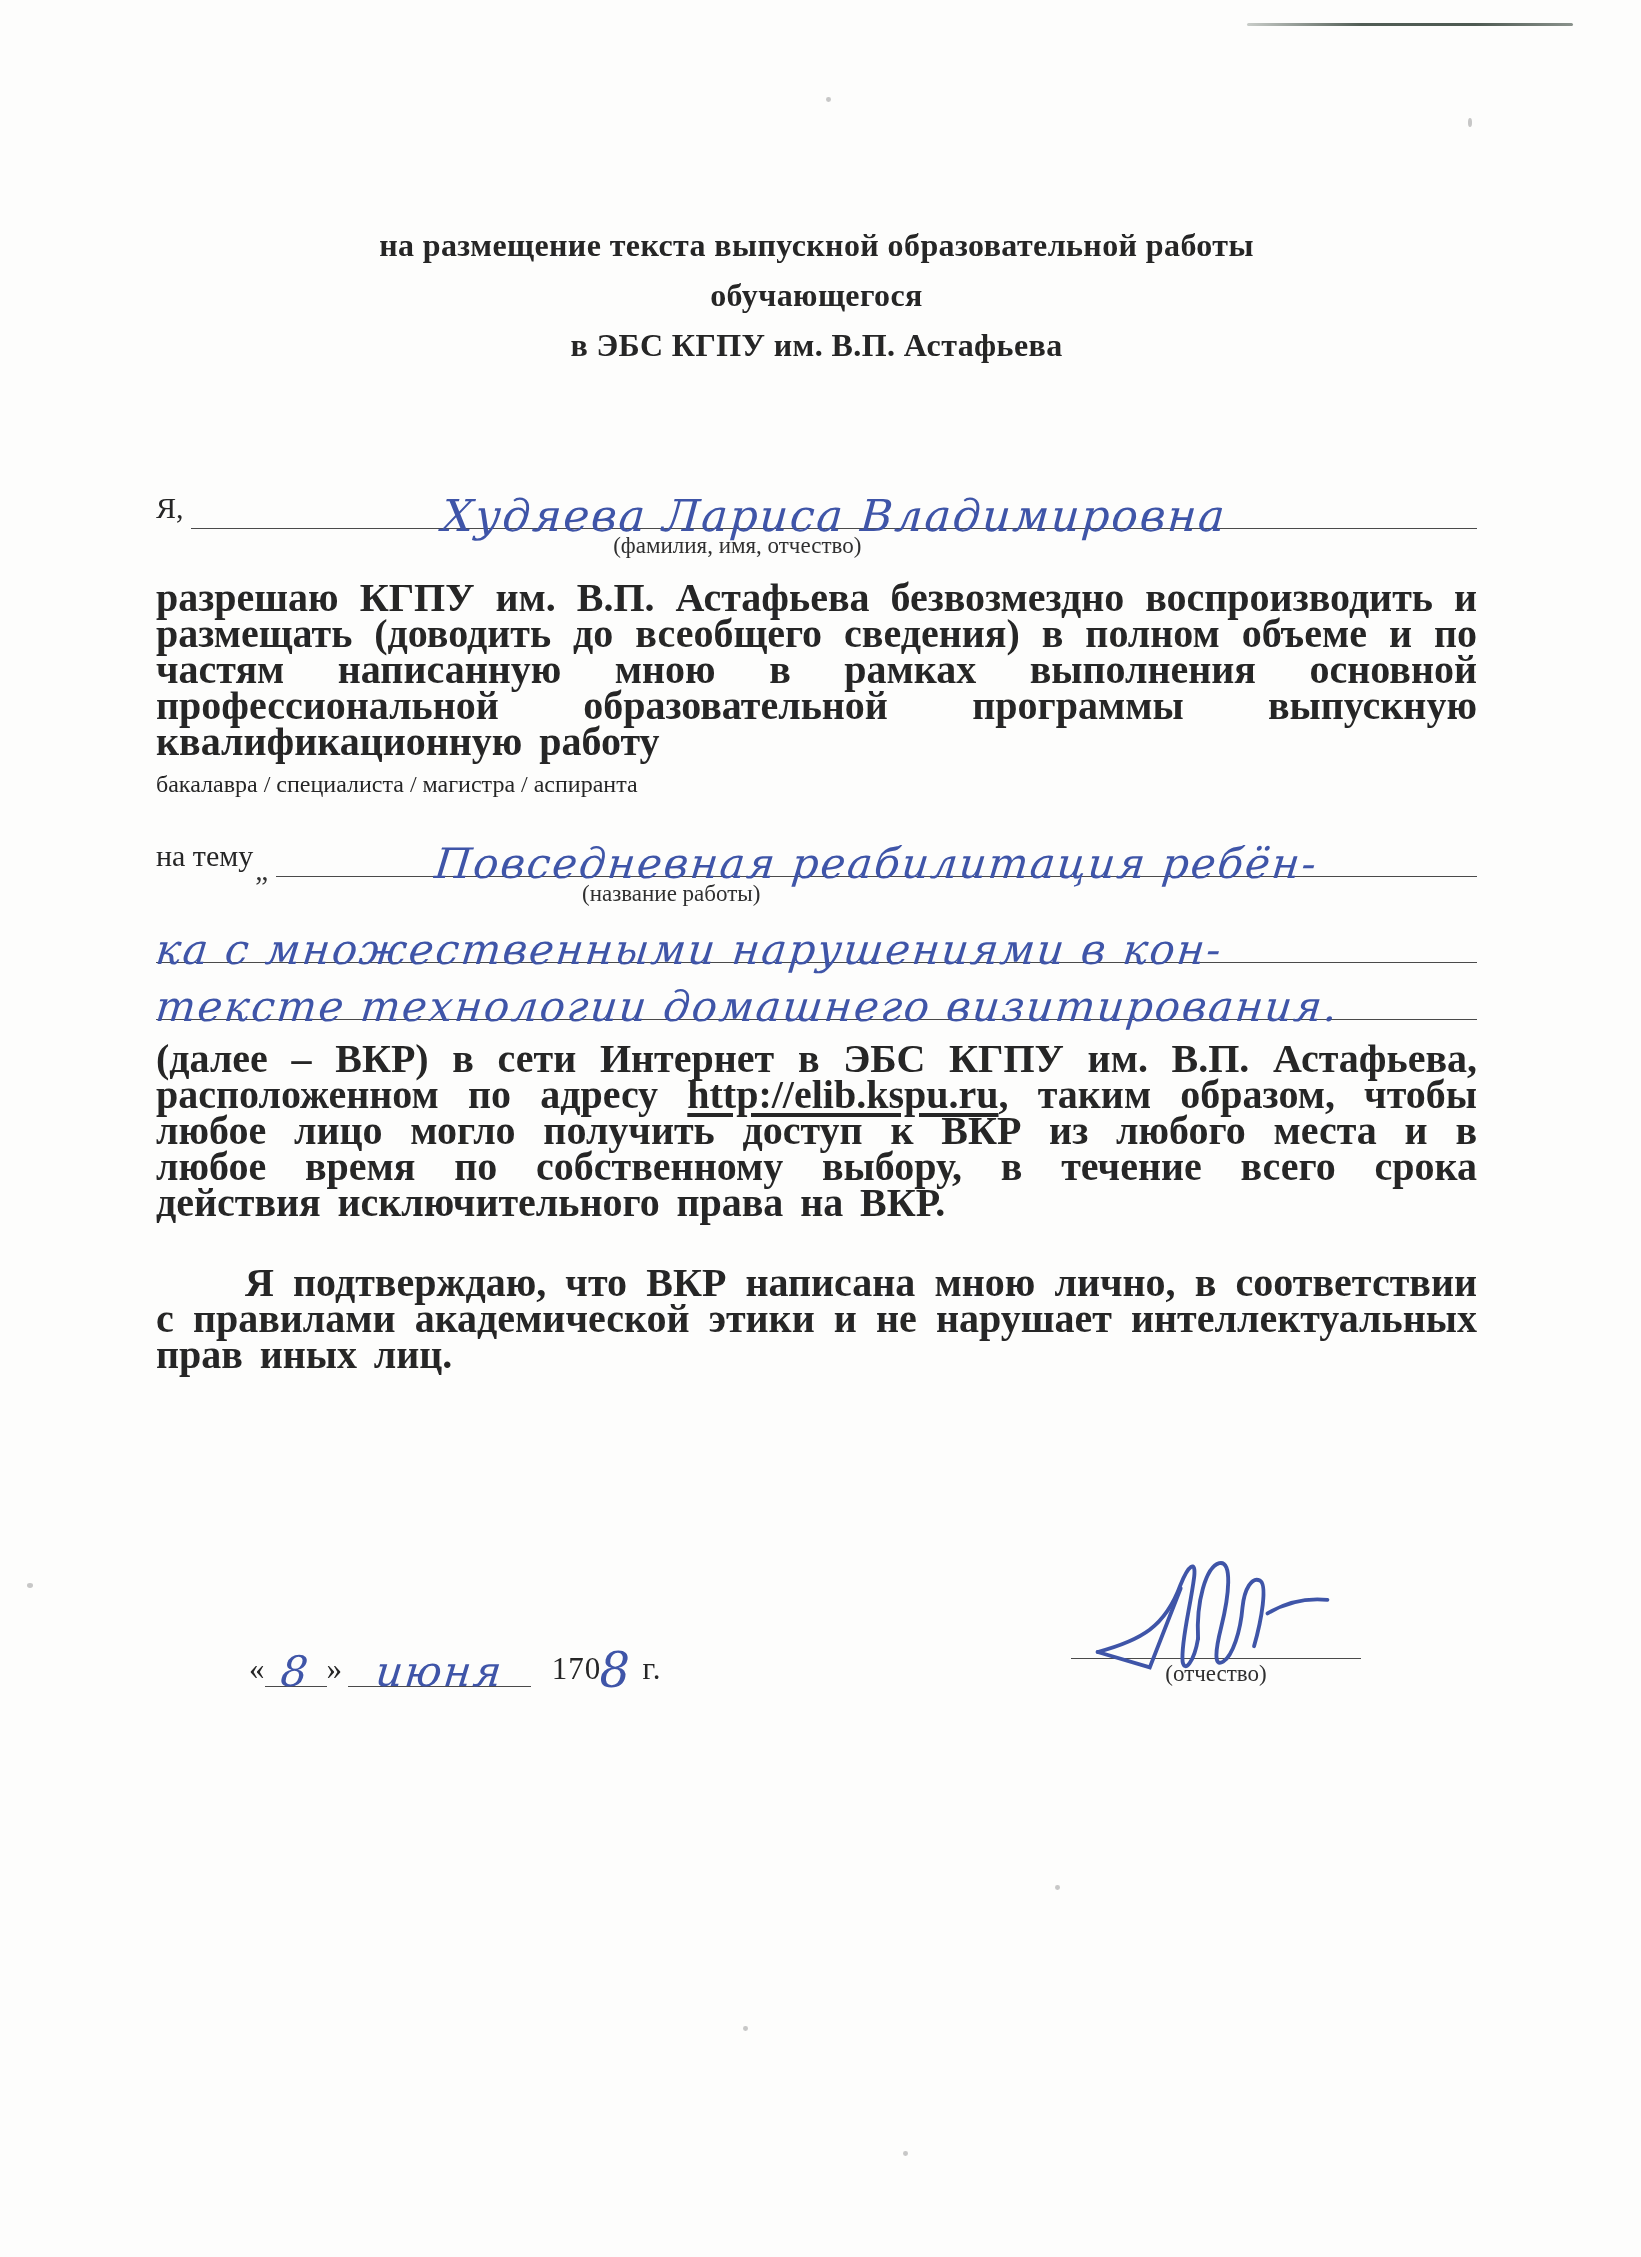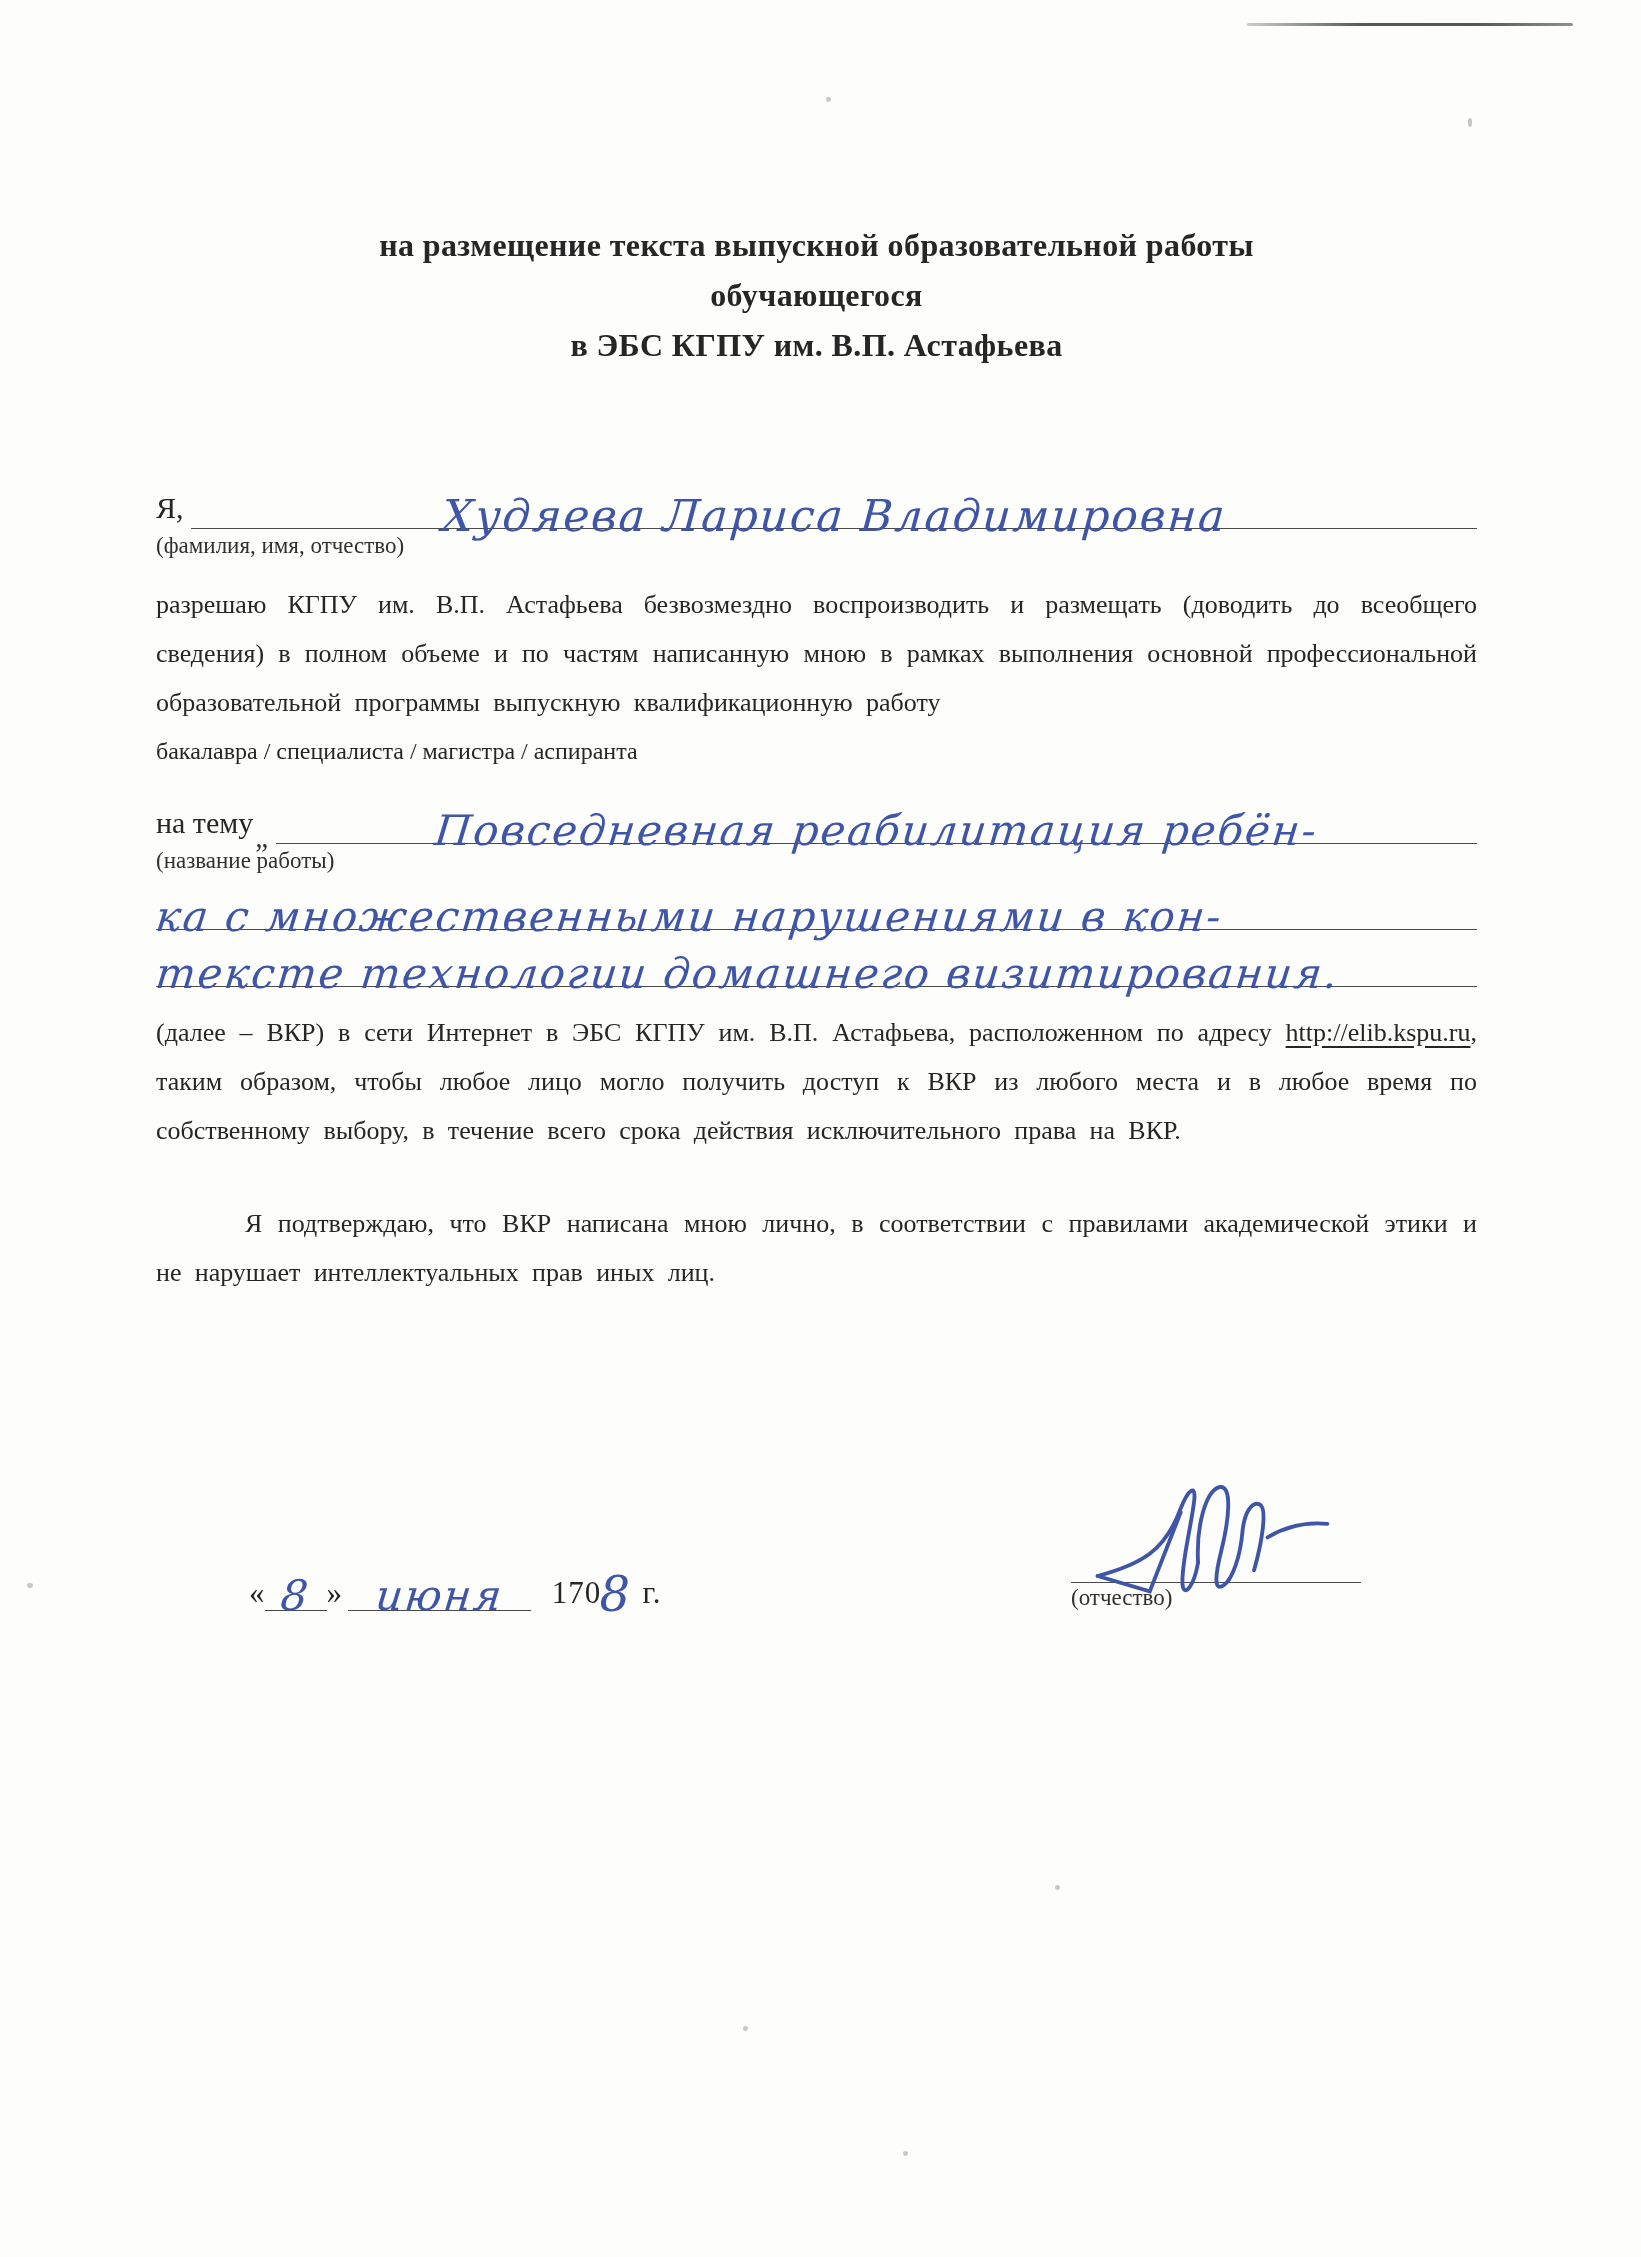--- a/index.html
+++ b/index.html
@@ -64,31 +64,32 @@
   .name-hw{
     display:inline-block;
     font-size:44px;
     line-height:1;
     transform:translateY(9.7px) skewX(-4deg);
     white-space:nowrap;
   }
   .caption{
     font-size:23px;
     color:#303030;
-    text-align:left;
+    text-align:center;
   }
   .name-caption{margin-top:3.9px;margin-right:12%;}
 
   
   .para{
     margin-top:21px;
-    font-size:26px;
-    line-height:49px;
+    font-size:40px;
+    line-height:36px;
     text-align:justify;
     word-spacing:6.8px;
+    font-weight:bold;
   }
   .degree-line{
     font-size:24px;
     line-height:49px;
     text-align:left;
   }
   .url{
     text-decoration:underline;
     text-underline-offset:4.8px;
   }

